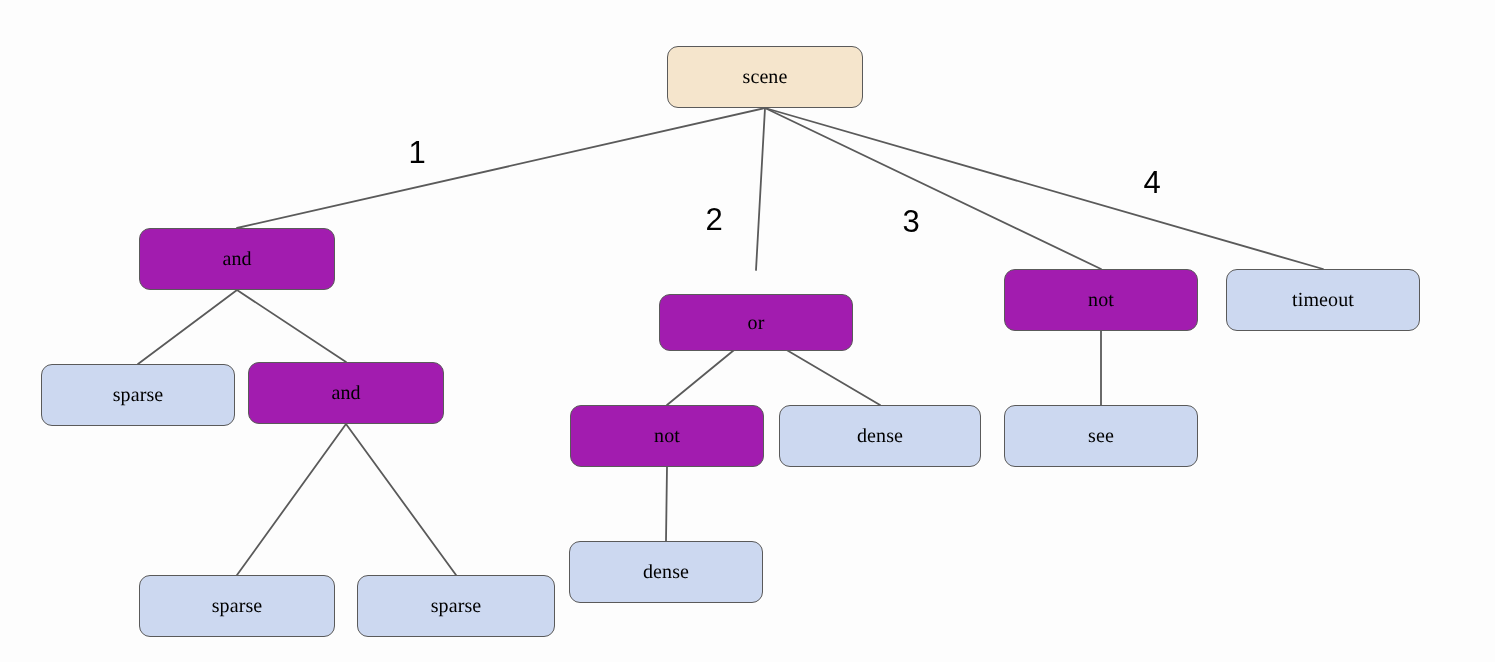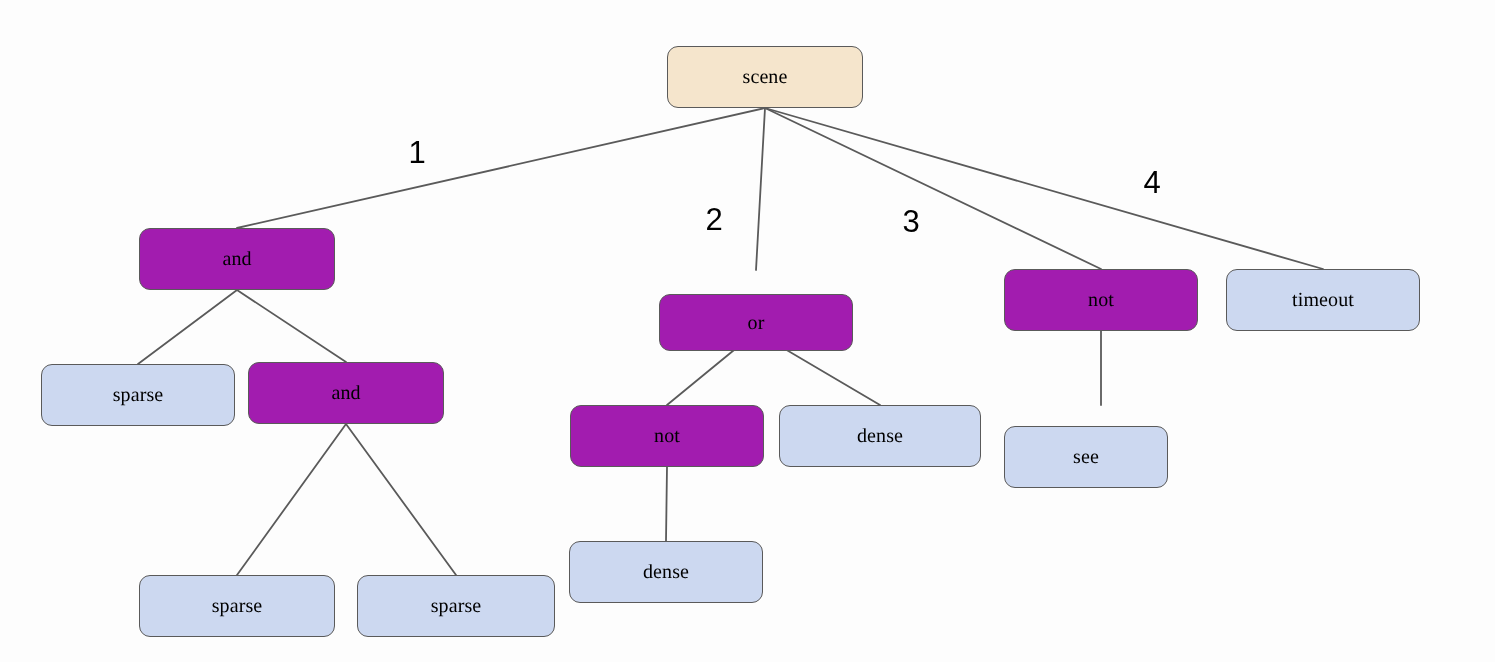--- a/index.html
+++ b/index.html
@@ -82,21 +82,21 @@
   <div id="node-layer">
       <div class="node node-root" style="left: 667px; top: 46px; width: 196px; height: 62px;">scene</div>
       <div class="node node-op" style="left: 139px; top: 228px; width: 196px; height: 62px;">and</div>
       <div class="node node-op" style="left: 659px; top: 270px; width: 194px; height: 57px; margin-top: 24px;">or</div>
       <div class="node node-op" style="left: 1004px; top: 269px; width: 194px; height: 62px;">not</div>
       <div class="node node-leaf" style="left: 1226px; top: 269px; width: 194px; height: 62px;">timeout</div>
       <div class="node node-leaf" style="left: 41px; top: 364px; width: 194px; height: 62px;">sparse</div>
       <div class="node node-op" style="left: 248px; top: 362px; width: 196px; height: 62px;">and</div>
       <div class="node node-op" style="left: 570px; top: 405px; width: 194px; height: 62px;">not</div>
       <div class="node node-leaf" style="left: 779px; top: 405px; width: 202px; height: 62px;">dense</div>
-      <div class="node node-leaf" style="left: 1004px; top: 426px; width: 164px; height: 62px;">see</div>
+      <div class="node node-leaf" style="left: 1004px; top: 405px; width: 194px; height: 62px;">see</div>
       <div class="node node-leaf" style="left: 569px; top: 541px; width: 194px; height: 62px;">dense</div>
       <div class="node node-leaf" style="left: 139px; top: 575px; width: 196px; height: 62px;">sparse</div>
       <div class="node node-leaf" style="left: 357px; top: 575px; width: 198px; height: 62px;">sparse</div>
     </div>
   <div id="label-layer">
       <div class="edge-label" style="left: 417px; top: 152px;">1</div>
       <div class="edge-label" style="left: 714px; top: 219px;">2</div>
       <div class="edge-label" style="left: 911px; top: 221px;">3</div>
       <div class="edge-label" style="left: 1152px; top: 182px;">4</div>
     </div>

